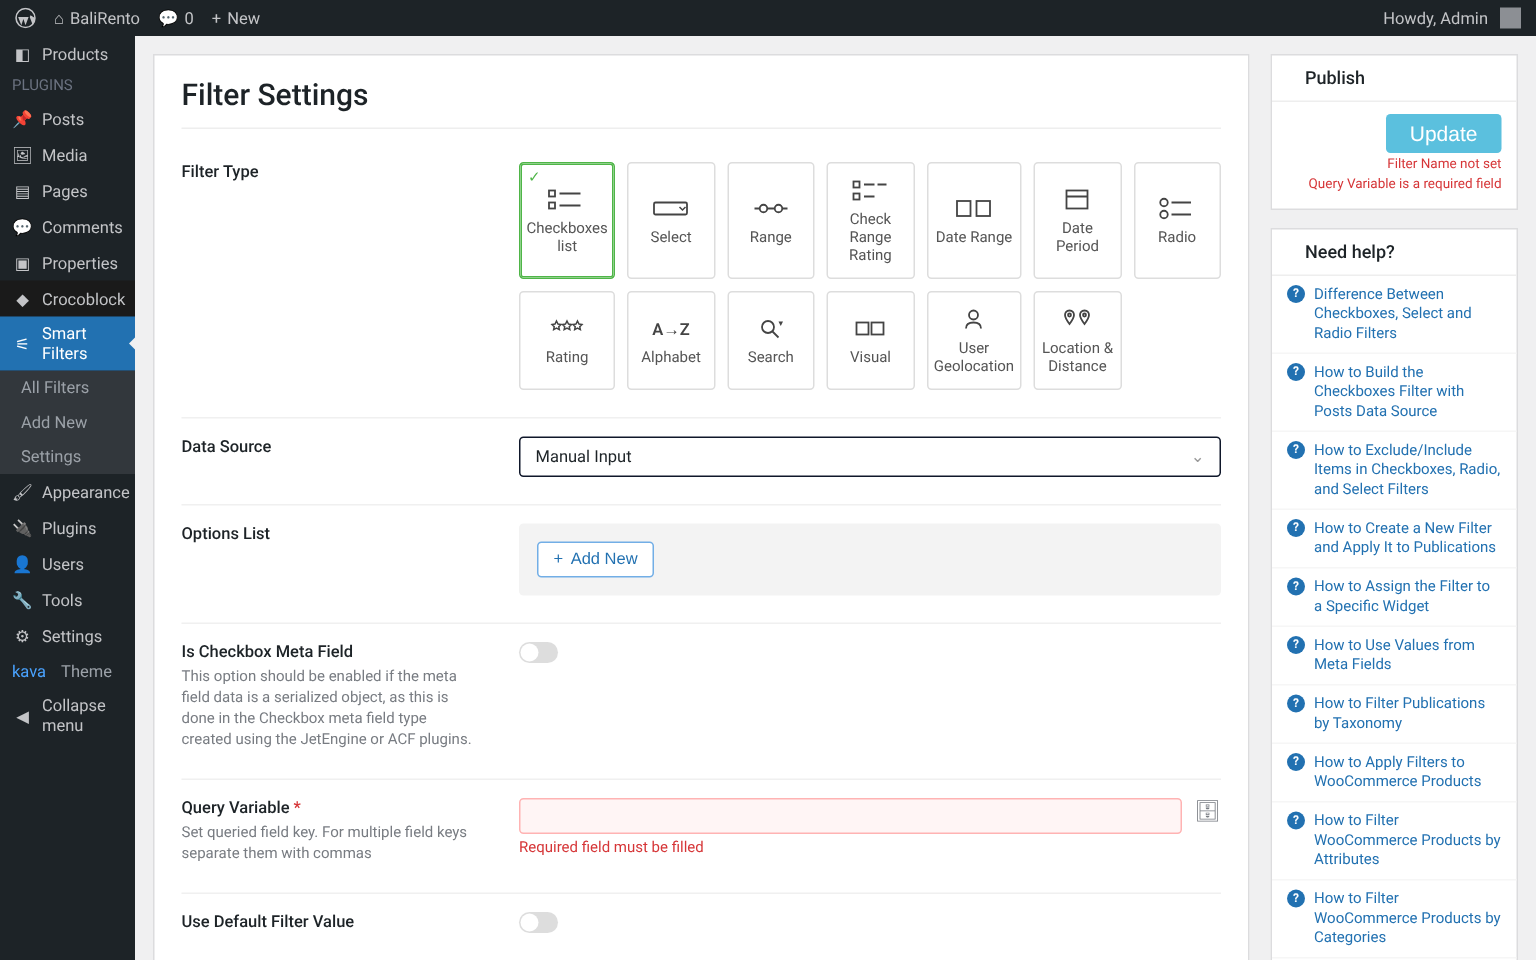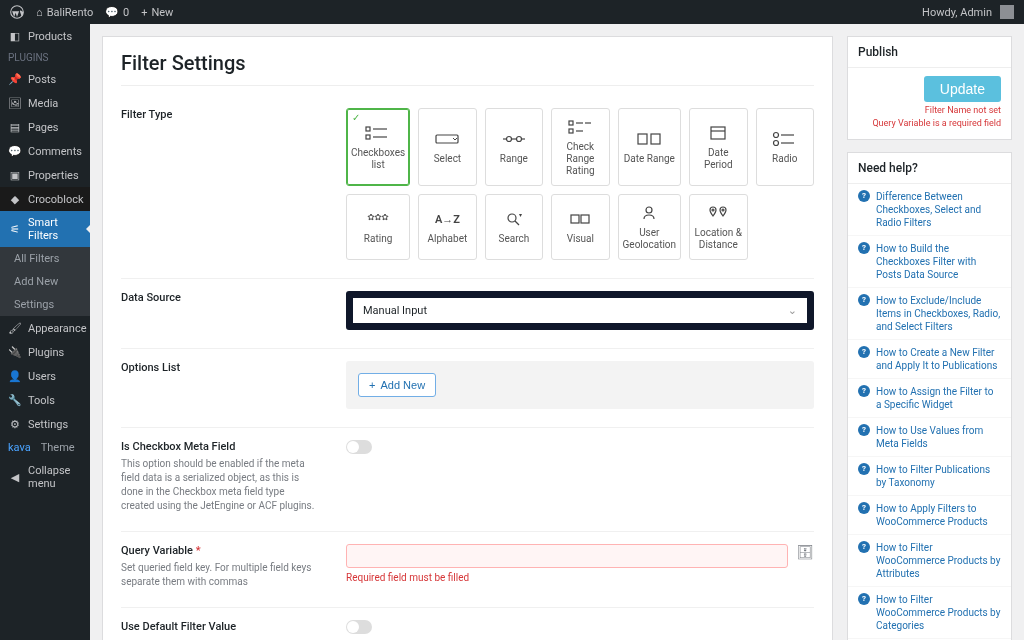--- a/index.html
+++ b/index.html
@@ -46,38 +46,38 @@
 
 
 .ftype-grid { display: grid; grid-template-columns: repeat(7, 1fr); gap: 8px; }
 .ftype-card { border: 1px solid #ddd; border-radius: 3px; background: #fff; text-align: center; padding: 10px 4px 8px; cursor: pointer; position: relative; min-height: 56px; display: flex; flex-direction: column; align-items: center; justify-content: center; }
 .ftype-card.selected { border-color: #4fb548; box-shadow: inset 0 0 0 1px #4fb548; }
 .ftype-card.selected::before { content: "✓"; position: absolute; top: 3px; left: 5px; color: #4fb548; font-size: 10px; }
 .ftype-label { font-size: 10px; color: #555; margin-top: 6px; line-height: 1.2; }
 .ftype-icon { height: 16px; display: flex; align-items: center; justify-content: center; color: #444; }
 .ftype-icon svg { width: 26px; height: 16px; }
 
-.select { width: 100%; border: 7px solid #0f172a; border-radius: 3px; padding: 6px 10px; font-size: 11px; background: #fff; display: flex; justify-content: space-between; align-items: center; cursor: pointer; }
+.select { width: 100%; border: 1px solid #0f172a; border-radius: 3px; padding: 6px 10px; font-size: 11px; background: #fff; display: flex; justify-content: space-between; align-items: center; cursor: pointer; }
 .chev { color: #999; }
 
 .options-box { background: #f3f3f3; padding: 12px; border-radius: 3px; }
 .add-new-btn { border: 1px solid #72aee6; color: #2271b1; background: #fff; padding: 5px 10px; border-radius: 3px; cursor: pointer; display: inline-flex; align-items: center; gap: 5px; font-size: 11px; }
 
 .toggle { width: 26px; height: 14px; background: #ddd; border-radius: 10px; position: relative; cursor: pointer; }
 .toggle::after { content: ""; width: 12px; height: 12px; background: #fff; border-radius: 50%; position: absolute; top: 1px; left: 1px; }
 
 .text-input { width: 100%; border: 1px solid #ddd; border-radius: 3px; padding: 5px 8px; font-size: 11px; }
 .text-input.error { border-color: #ffb3b3; background: #fff5f5; }
 .err-text { color: #d63638; font-size: 10px; margin-top: 4px; }
 .db-icon { margin-left: 8px; color: #787c82; font-size: 14px; }
 .qv-row { display: flex; align-items: flex-start; }
 
 
 .side-panel { background: #fff; border: 1px solid #dcdcde; margin-top: 12px; }
-.side-panel-title { font-size: 12px; font-weight: 500; padding: 8px 10px; border-bottom: 1px solid #eee; }
+.side-panel-title { font-size: 12px; font-weight: 500; padding: 8px 22px; border-bottom: 1px solid #eee; }
 .publish-body { padding: 8px 10px 10px; }
 .update-btn { background: #5bc0de; color: #fff; border: none; padding: 5px 16px; border-radius: 3px; cursor: pointer; float: right; font-size: 14px; margin-bottom: 2px; }
 .publish-errs { clear: both; text-align: right; font-size: 9px; color: #d63638; line-height: 1.4; }
 .help-list { list-style: none; }
 .help-item { display: flex; gap: 6px; padding: 6px 10px; border-bottom: 1px solid #f6f6f6; font-size: 10px; line-height: 1.3; cursor: pointer; }
 .help-q { width: 12px; height: 12px; border-radius: 50%; background: #2271b1; color: #fff; flex: 0 0 12px; display: inline-flex; align-items: center; justify-content: center; font-size: 8px; font-weight: bold; }
 .help-link { color: #2271b1; }
 </style>
 </head>
 <body>

